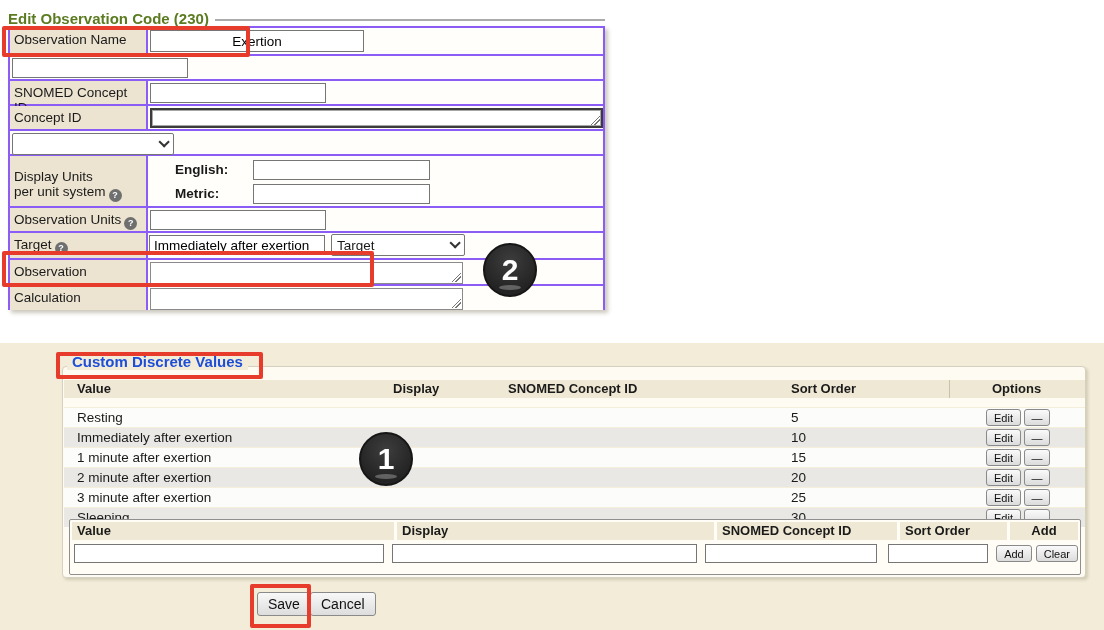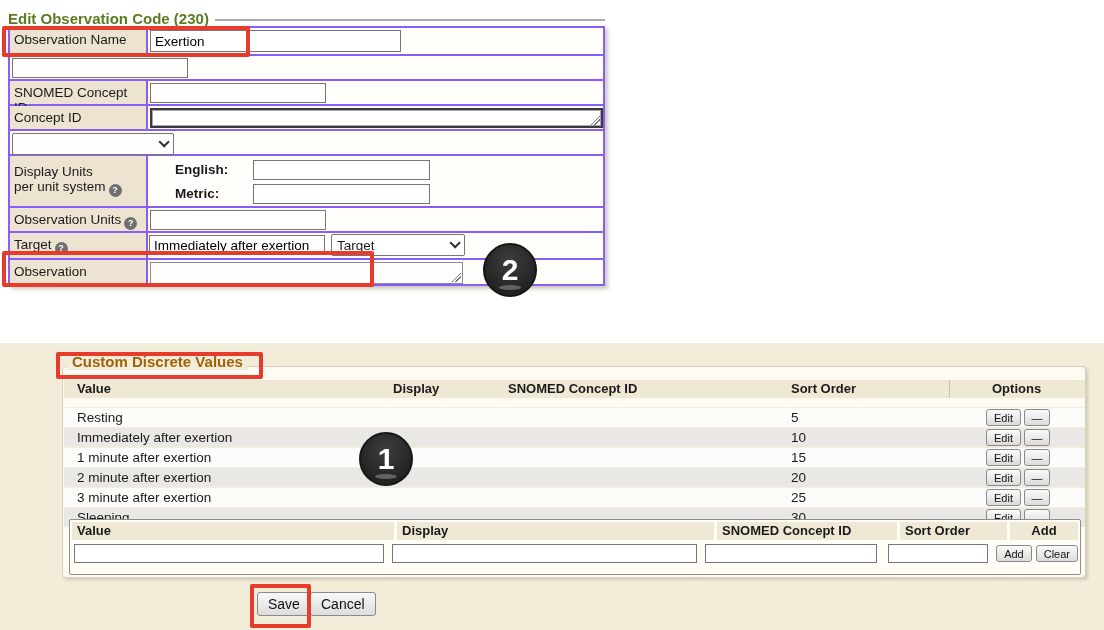--- a/index.html
+++ b/index.html
@@ -35,21 +35,21 @@
 
   .help { display:inline-flex; align-items:center; justify-content:center; width:13px; height:13px;
           border-radius:50%; background:#6f6f6f; color:#fff; font-size:9px; font-weight:bold;
           vertical-align:-2px; margin-left:3px; }
   .sublbl { font-weight:bold; font-size:13.5px; }
 
   
   .cdv { position:absolute; left:62px; top:366px; width:1024px; height:212px; background:#fdfbf2;
          border:1px solid #d5d0bf; border-radius:4px; box-shadow:2px 2px 3px rgba(120,110,80,0.25); }
   .cdv-legend { position:absolute; left:4px; top:-14px; background:#f2ecd9; padding:0 5px;
-                font-size:15px; font-weight:bold; color:#a16207; white-space:nowrap; }
+                font-size:15px; font-weight:bold; color:#1d4ed8; white-space:nowrap; }
   .cdv-head { position:absolute; left:1px; top:13px; width:1021px; height:18px; background:#efe8d4; }
   .cdv-head .hc { position:absolute; top:1px; font-size:13px; font-weight:bold; }
   .hdivider { position:absolute; left:885px; top:0; height:18px; border-left:1px solid #c9c2ab; }
   .drow { position:absolute; left:1px; width:1021px; height:20px; border-top:1px solid #f4eedb;margin-top:9px; }
   .row-a { background:#fcfcfa; }
   .row-b { background:#e9e8e5; }
   .c-val  { position:absolute; left:13px; top:2px; font-size:13.5px; }
   .c-sort { position:absolute; left:727px; top:2px; font-size:13.5px; }
   .c-opts { position:absolute; left:922px; top:1px; display:flex; gap:3px; }
   .sbtn { font-family:"Liberation Sans",sans-serif; font-size:11px; height:17px; padding:0 7px;
@@ -90,21 +90,21 @@
     <span class="legend-line"></span>
   </div>
 
   <div class="form-panel">
 
     <div class="frow" style="height:26px">
       <div class="flabel">
         <span>Observation Name</span>
       </div>
       <div class="fval">
-        <input class="inp" style="width: 251px; height: 22px; margin-top: 0px;" value="Exertion">
+        <input class="inp" style="width: 214px; height: 22px; margin-top: 0px; text-align: center;" value="Exertion">
       </div>
     </div>
 
     <div class="frow" style="height:23px">
       <div class="fval">
         <input class="inp" style="width: 176px;" value="">
       </div>
     </div>
 
     <div class="frow" style="height:23px">
@@ -130,21 +130,21 @@
     <div class="frow" style="height:23px">
       <div class="fval">
         <div class="selectbox" style="width:162px">
           <span></span>
           <span class="chev"></span>
         </div>
       </div>
     </div>
 
     <div class="frow" style="height:50px">
-      <div class="flabel" style="padding-top:8px">
+      <div class="flabel" style="padding-top:13px">
         <span>Display Units</span><br>
         <span>per unit system</span><span class="help">?</span>
       </div>
       <div class="fval">
         <span class="sublbl" style="position:absolute;left:27px;top:6px">English:</span>
         <input class="inp" style="position: absolute; left: 105px; top: 4px; width: 177px;" value="">
         <span class="sublbl" style="position:absolute;left:27px;top:30px">Metric:</span>
         <input class="inp" style="position: absolute; left: 105px; top: 28px; width: 177px;" value="">
       </div>
     </div>
@@ -176,20 +176,30 @@
       <div class="flabel">
         <span>Observation</span>
       </div>
       <div class="fval">
         <div class="ta" style="width:313px;height:22px">
           <span class="grip"></span>
         </div>
       </div>
     </div>
 
+    <div class="frow" style="height:24px;margin-bottom:0">
+      <div class="flabel">
+        <span>Calculation</span>
+      </div>
+      <div class="fval">
+        <div class="ta" style="width:313px;height:22px">
+          <span class="grip"></span>
+        </div>
+      </div>
+    </div>
 
   </div>
 
   <div class="cdv">
     <span class="cdv-legend">Custom Discrete Values</span>
 
     <div class="cdv-head">
       <span class="hc" style="left:13px">Value</span>
       <span class="hc" style="left:329px">Display</span>
       <span class="hc" style="left:444px">SNOMED Concept ID</span>

